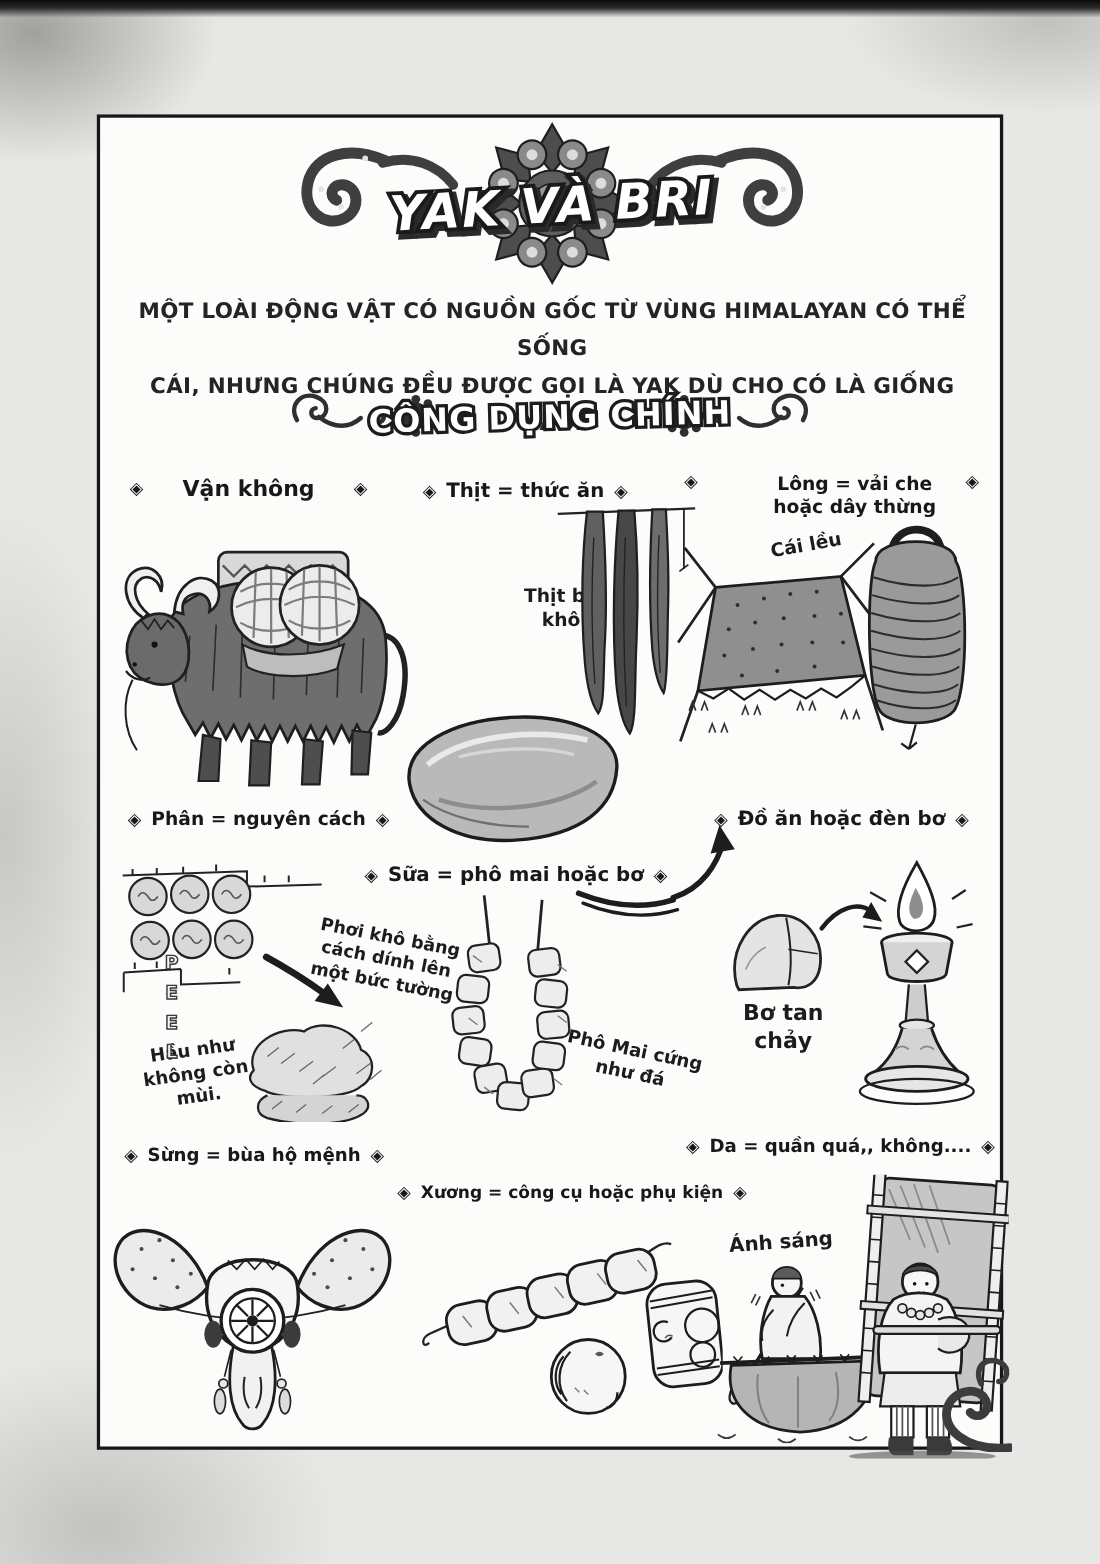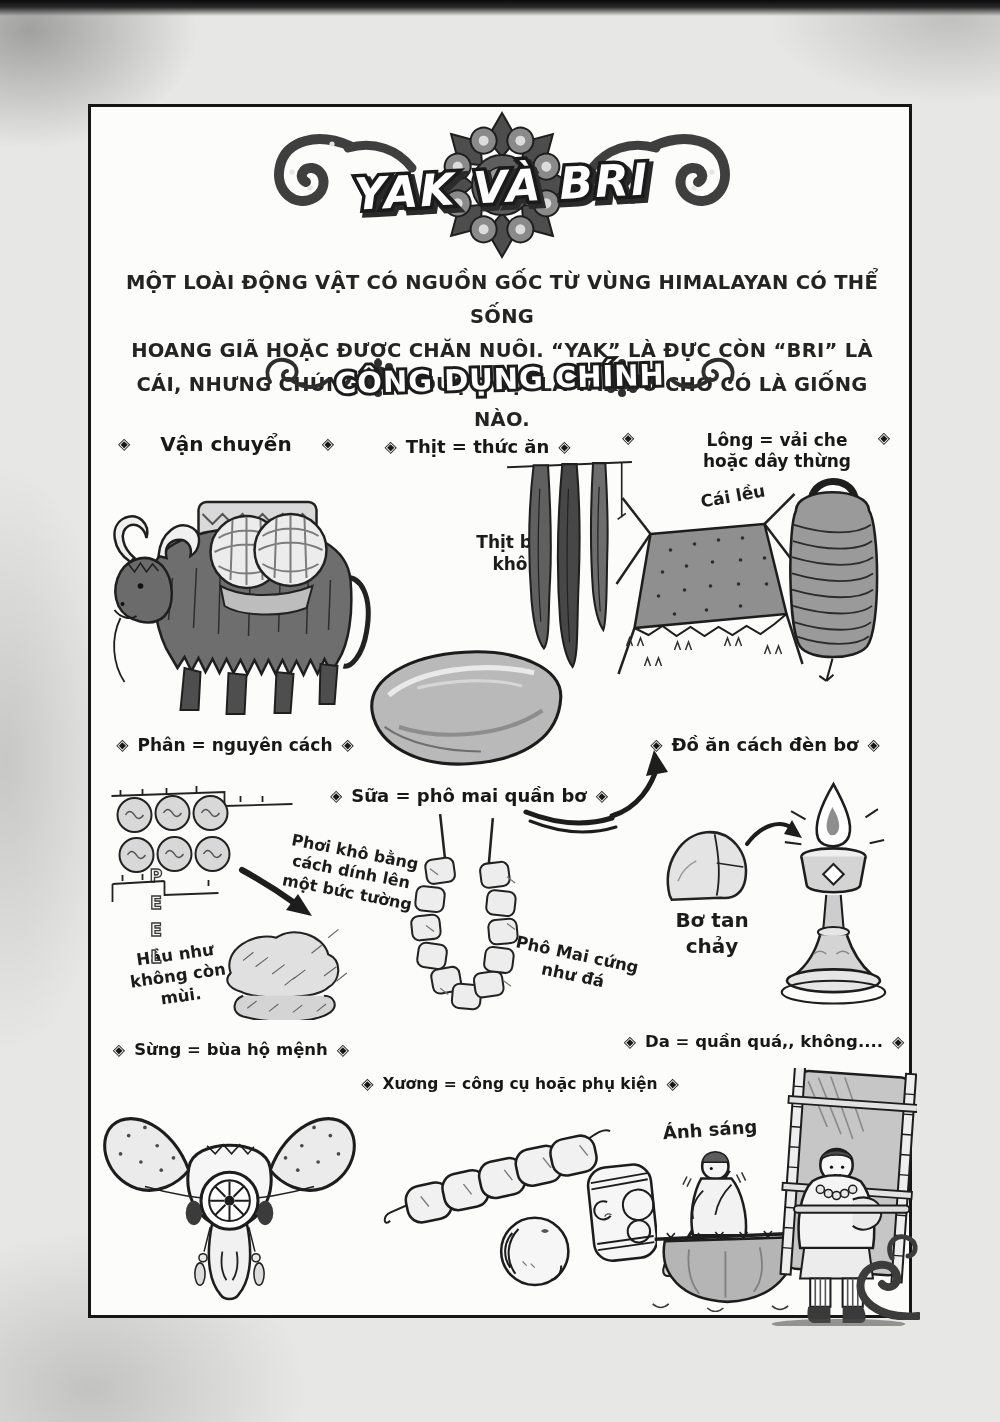--- a/index.html
+++ b/index.html
@@ -94,21 +94,20 @@
 
       <g transform="rotate(-3 280 82)">
         <text x="283" y="96" text-anchor="middle" font-family="DejaVu Sans" font-weight="bold" font-style="italic" font-size="44" letter-spacing="2" fill="#2a2a2a" stroke="#2a2a2a" stroke-width="9" paint-order="stroke">YAK VÀ BRI</text>
         <text x="280" y="92" text-anchor="middle" font-family="DejaVu Sans" font-weight="bold" font-style="italic" font-size="44" letter-spacing="2" fill="#ffffff" stroke="#1a1a1a" stroke-width="7" paint-order="stroke">YAK VÀ BRI</text>
       </g>
     </svg>
   </div>
 
   <div class="intro">
     <div>MỘT LOÀI ĐỘNG VẬT CÓ NGUỒN GỐC TỪ VÙNG HIMALAYAN CÓ THỂ SỐNG</div>
-    <div>HOANG GIÃ HOẶC ĐƯỢC CHĂN NUÔI. “YAK” LÀ ĐỰC CÒN “BRI” LÀ</div>
     <div>CÁI, NHƯNG CHÚNG ĐỀU ĐƯỢC GỌI LÀ YAK DÙ CHO CÓ LÀ GIỐNG NÀO.</div>
   </div>
 
   <div class="abs" style="left:260px;top:352px;width:480px;height:52px;">
     <svg viewBox="0 0 480 52">
       <g fill="none" stroke="#2f2f2f" stroke-linecap="round">
         <path d="M10,30 C2,16 14,4 28,9 C40,13 39,28 28,28 C22,28 21,20 27,19" stroke-width="4"></path>
         <path d="M30,27 C44,38 58,37 68,28" stroke-width="4"></path>
       </g>
       <g>
@@ -150,21 +149,21 @@
         </g>
       </g>
       <g transform="rotate(-1.5 240 30)">
         <text x="240" y="37" text-anchor="middle" font-family="DejaVu Sans" font-weight="bold" font-size="29" letter-spacing="1" fill="#ffffff" stroke="#1c1c1c" stroke-width="6" paint-order="stroke">CÔNG DỤNG CHÍNH</text>
       </g>
     </svg>
   </div>
 
   <div class="abs label spread" style="left:118px;top:432px;width:216px;font-size:20px;">
     <span class="dm">◈</span>
-    <span>Vận chuyển</span>
+    <span>Vận không</span>
     <span class="dm">◈</span>
   </div>
 
   <div class="abs label" style="left:390px;top:436px;width:175px;font-size:18px;">
     <span class="dm">◈</span>
     <span>Thịt = thức ăn</span>
     <span class="dm">◈</span>
   </div>
 
   <div class="abs label" style="left:622px;top:430px;width:268px;font-size:17px;align-items:flex-start;">
@@ -174,27 +173,27 @@
   </div>
 
   <div class="abs label" style="left:120px;top:735px;width:230px;font-size:17px;">
     <span class="dm">◈</span>
     <span>Phân = nguyên cách</span>
     <span class="dm">◈</span>
   </div>
 
   <div class="abs label" style="left:326px;top:785px;width:286px;font-size:18px;">
     <span class="dm">◈</span>
-    <span>Sữa = phô mai quần bơ</span>
+    <span>Sữa = phô mai hoặc bơ</span>
     <span class="dm">◈</span>
   </div>
 
   <div class="abs label" style="left:645px;top:734px;width:240px;font-size:18px;">
     <span class="dm">◈</span>
-    <span>Đồ ăn cách đèn bơ</span>
+    <span>Đồ ăn hoặc đèn bơ</span>
     <span class="dm">◈</span>
   </div>
 
   <div class="abs label" style="left:118px;top:1040px;width:226px;font-size:16.5px;">
     <span class="dm">◈</span>
     <span>Sừng = bùa hộ mệnh</span>
     <span class="dm">◈</span>
   </div>
 
   <div class="abs label" style="left:370px;top:1075px;width:300px;font-size:15.5px;">

